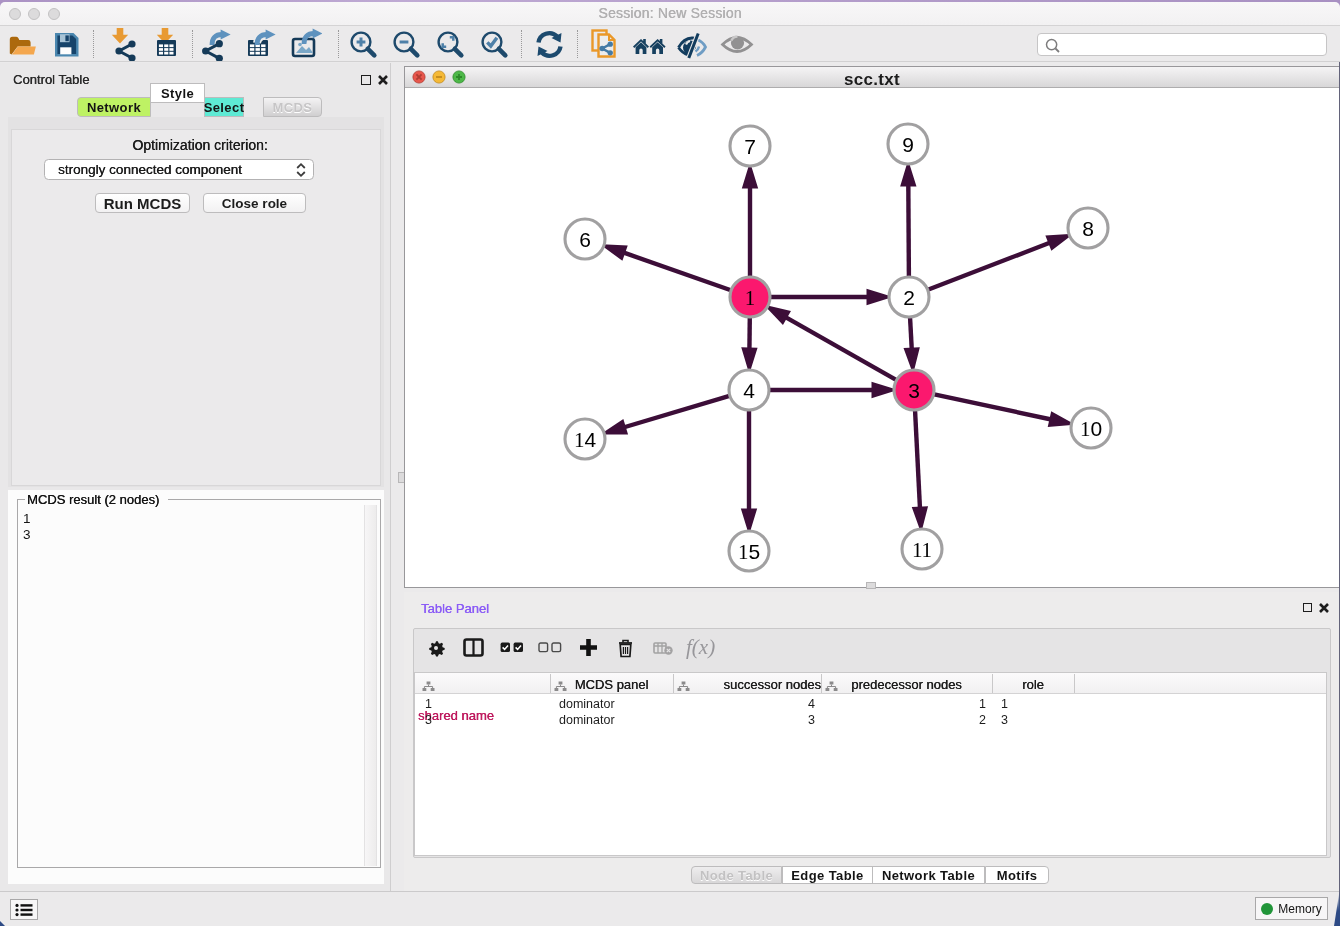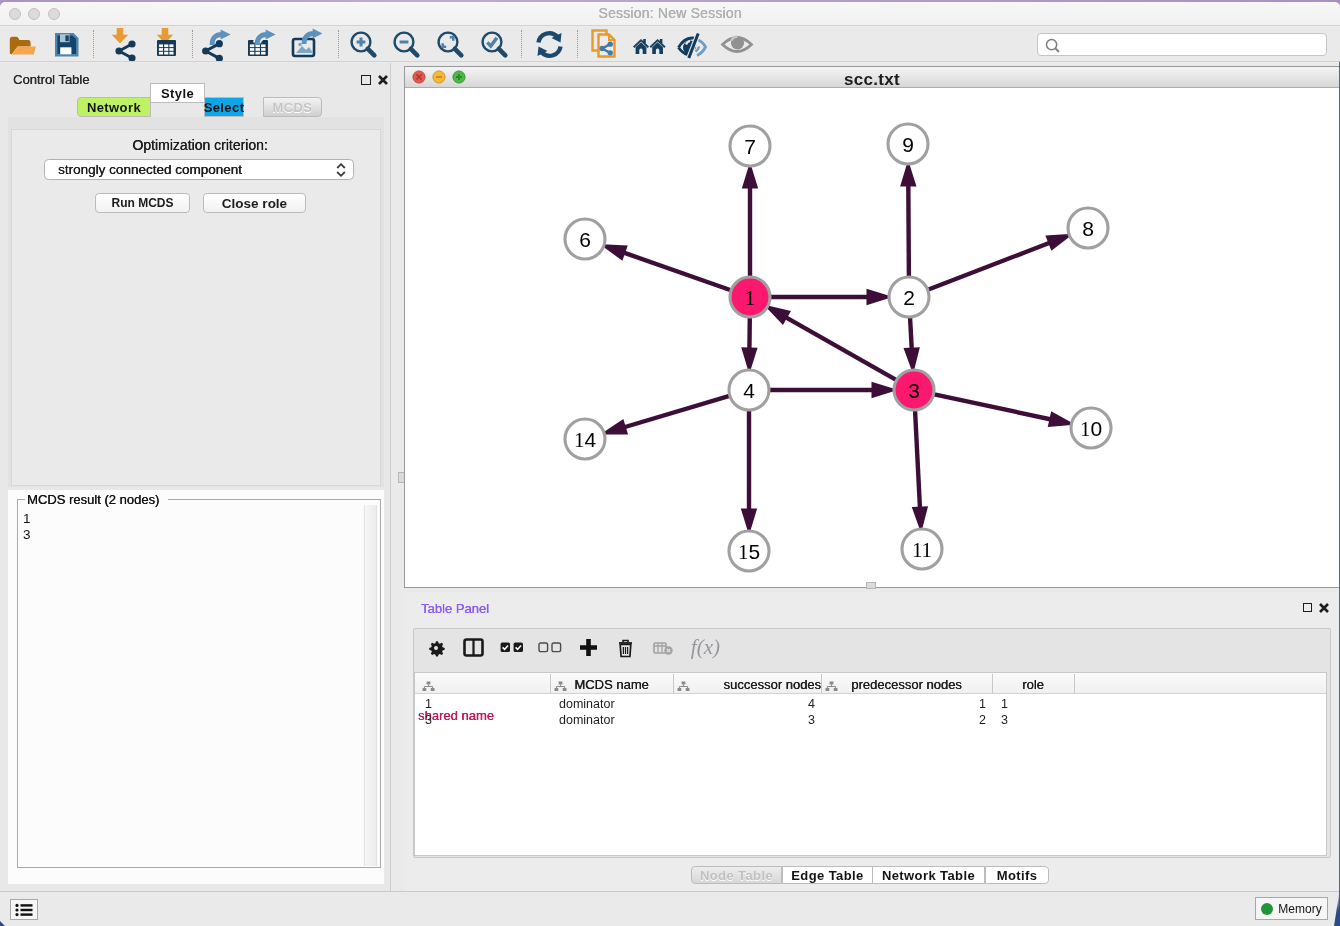--- a/index.html
+++ b/index.html
@@ -186,30 +186,30 @@
     </svg>
   </div>
 <div class="abs" style="left:0;top:63px;width:391px;height:828px;background:#e9e8e9;border-right:1px solid #cfcecf"></div>
 <div class="abs" style="left:13px;top:72px;width:200px;height:15px;font-size:13px;color:#2a2a2a"><span class="t">Control Table</span></div>
 <div class="abs" style="left:361px;top:75px;width:10px;height:10px;border:1.6px solid #1d1d1d"></div>
 <svg class="abs" style="left:376px;top:73px" width="14" height="14" viewBox="0 0 14 14">
     <path d="M3 3 L11 11 M11 3 L3 11" stroke="#1d1d1d" stroke-width="2.6"></path>
   </svg>
 <div class="abs" style="left:78px;top:97px;width:74px;height:20px;border-radius:4px 0 0 4px;background:#bef264;color:#141414;border:1px solid #bdbcbd;margin-left:-1px;font-size:13px;font-weight:bold;letter-spacing:0.4px;display:flex;align-items:center;justify-content:center">Network</div>
 <div class="abs" style="left:151px;top:83px;width:55px;height:20px;background:#fff;color:#141414;border:1px solid #bdbcbd;margin-left:-1px;font-size:13px;font-weight:bold;letter-spacing:0.4px;display:flex;align-items:center;justify-content:center">Style</div>
-<div class="abs" style="left:205px;top:97px;width:40px;height:20px;background:#0ea5e9;color:#141414;border:1px solid #bdbcbd;margin-left:-1px;font-size:13px;font-weight:bold;letter-spacing:0.4px;display:flex;align-items:center;justify-content:center">Select</div>
+<div class="abs" style="left:205px;top:97px;width:40px;height:20px;background:#5eead4;color:#141414;border:1px solid #bdbcbd;margin-left:-1px;font-size:13px;font-weight:bold;letter-spacing:0.4px;display:flex;align-items:center;justify-content:center">Select</div>
 <div class="abs" style="left:264px;top:97px;width:59px;height:20px;border-radius:0 4px 4px 0;background:linear-gradient(#f4f3f4,#d0cfd0);color:#c6c5c6;text-shadow:0 1px 0 #fff;border:1px solid #bdbcbd;margin-left:-1px;font-size:13px;font-weight:bold;letter-spacing:0.4px;display:flex;align-items:center;justify-content:center">MCDS</div>
 <div class="abs" style="left:8px;top:117px;width:376px;height:370px;background:#e3e2e3"></div>
 <div class="abs" style="left:11px;top:129px;width:370px;height:357px;background:#ebeaeb;border:1px solid #d8d7d8"></div>
 <div class="abs" style="left:0px;top:137px;width:400px;height:16px;text-align:center;font-size:14px;color:#1c1c1c"><span class="t">Optimization criterion:</span></div>
-<div class="abs" style="left:44px;top:159px;width:310px;height:21px;background:#fff;border:1px solid #b3b2b3;border-radius:4.5px;font-size:13.5px;color:#1c1c1c;line-height:19px;padding-left:13px"><span class="t">strongly connected component</span><svg width="12" height="16" viewBox="0 0 12 16" style="position:absolute;right:6px;top:2px">
+<div class="abs" style="left:44px;top:159px;width:270px;height:21px;background:#fff;border:1px solid #b3b2b3;border-radius:4.5px;font-size:13.5px;color:#1c1c1c;line-height:19px;padding-left:13px"><span class="t">strongly connected component</span><svg width="12" height="16" viewBox="0 0 12 16" style="position:absolute;right:6px;top:2px">
       <path d="M2.2 6 L6 2.2 L9.8 6" fill="none" stroke="#3c3c3c" stroke-width="1.8"></path>
       <path d="M2.2 10 L6 13.8 L9.8 10" fill="none" stroke="#3c3c3c" stroke-width="1.8"></path>
     </svg></div>
-<div class="abs" style="left:95px;top:193px;width:95px;height:20px;background:linear-gradient(#ffffff,#f2f1f2);border:1px solid #bdbcbd;border-radius:4px;font-size:12px;color:#1c1c1c;font-weight:bold;display:flex;align-items:center;justify-content:center">Run MCDS</div>
+<div class="abs" style="left:95px;top:193px;width:95px;height:20px;background:linear-gradient(#ffffff,#f2f1f2);border:1px solid #bdbcbd;border-radius:4px;font-size:15px;color:#1c1c1c;font-weight:bold;display:flex;align-items:center;justify-content:center">Run MCDS</div>
 <div class="abs" style="left:203px;top:193px;width:103px;height:20px;background:linear-gradient(#ffffff,#f2f1f2);border:1px solid #bdbcbd;border-radius:4px;font-size:13.5px;color:#1c1c1c;font-weight:bold;display:flex;align-items:center;justify-content:center">Close role</div>
 <div class="abs" style="left:8px;top:490px;width:376px;height:394px;background:#fcfcfc"></div>
 <div class="abs" style="left:17px;top:499px;width:364px;height:369px;border:1px solid #a9a8a9"></div>
 <div class="abs" style="left:25px;top:492px;width:143px;height:14px;background:#fcfcfc;font-size:13px;color:#141414;padding-left:2px"><span class="t">MCDS result (2 nodes)</span></div>
 <div class="abs" style="left:23px;top:511px;width:40px;height:16px;font-size:13.5px;color:#141414">1</div>
 <div class="abs" style="left:23px;top:527px;width:40px;height:16px;font-size:13.5px;color:#141414">3</div>
 <div class="abs" style="left:364px;top:505px;width:13px;height:361px;background:linear-gradient(90deg,#f7f6f7,#edecec);border-left:1px solid #e3e2e3;border-right:1px solid #e3e2e3"></div>
 <div class="abs" style="left:398px;top:472px;width:8px;height:11px;background:#dcdbdc;border:1px solid #b8b7b8"></div>
 <div class="abs" style="left:404px;top:66px;width:936px;height:522px;background:#fff;border:1px solid #98979a;border-right:none"></div>
 <div class="abs" style="left:405px;top:67px;width:935px;height:21px;background:linear-gradient(#f5f4f5,#d8d7d8);border-bottom:1px solid #aeadae"></div>
@@ -340,40 +340,40 @@
     </svg>
   </div>
 <div class="abs" style="left:646px;top:634px;width:34px;height:27px;display:flex;align-items:center;justify-content:center">
     <svg width="20" height="14" viewBox="0 0 20 14">
       <rect x="1" y="2" width="12" height="10" rx="1" fill="none" stroke="#a3a2a3" stroke-width="1.6"></rect>
       <path d="M1 5 h12 M5 2 v10 M9 2 v10" stroke="#a3a2a3" stroke-width="1.3"></path>
       <circle cx="15.5" cy="9.5" r="4.2" fill="#a3a2a3"></circle>
       <path d="M13.8 7.8 l3.4 3.4 m0-3.4 l-3.4 3.4" stroke="#e5e4e5" stroke-width="1.2"></path>
     </svg>
   </div>
-<div class="abs" style="left:686px;top:634px;width:34px;height:27px;display:flex;align-items:center;justify-content:flex-end">
+<div class="abs" style="left:686px;top:634px;width:34px;height:27px;display:flex;align-items:center;justify-content:flex-start">
     <span style="font-family:'Liberation Serif',serif;font-style:italic;font-size:21px;color:#97969a">f(x)</span>
   </div>
 <div class="abs" style="left:414px;top:672px;width:913px;height:184px;background:#fff;border:1px solid #c9c8c9"></div>
 <div class="abs" style="left:415px;top:673px;width:911px;height:21px;background:linear-gradient(#fbfafb,#f1f0f1);border-bottom:1px solid #d4d3d4"></div>
 <div class="abs" style="left:422px;top:678px;width:14px;height:12px"><svg width="13" height="11" viewBox="0 0 13 11">
       <rect x="4.6" y="0.5" width="3.8" height="3" fill="#8b8a8b"></rect>
       <rect x="0.5" y="7" width="3.8" height="3" fill="#8b8a8b"></rect>
       <rect x="8.7" y="7" width="3.8" height="3" fill="#8b8a8b"></rect>
       <path d="M6.5 3.5 v2 M2.4 7 v-1.5 h8.2 V7" fill="none" stroke="#8b8a8b" stroke-width="1"></path>
     </svg></div>
 <div class="abs" style="left:418px;top:708px;width:132px;height:14px;font-size:13px;color:#be185d"><span class="t">shared name</span></div>
 <div class="abs" style="left:550px;top:674px;width:0;height:19px;border-left:1px solid #c9c8c9"></div>
 <div class="abs" style="left:554px;top:678px;width:14px;height:12px"><svg width="13" height="11" viewBox="0 0 13 11">
       <rect x="4.6" y="0.5" width="3.8" height="3" fill="#8b8a8b"></rect>
       <rect x="0.5" y="7" width="3.8" height="3" fill="#8b8a8b"></rect>
       <rect x="8.7" y="7" width="3.8" height="3" fill="#8b8a8b"></rect>
       <path d="M6.5 3.5 v2 M2.4 7 v-1.5 h8.2 V7" fill="none" stroke="#8b8a8b" stroke-width="1"></path>
     </svg></div>
-<div class="abs" style="left:550px;top:677px;width:123px;height:14px;text-align:center;font-size:13px;color:#1d1d1d"><span class="t">MCDS name</span></div>
+<div class="abs" style="left:550px;top:677px;width:123px;height:14px;text-align:center;font-size:13px;color:#1d1d1d"><span class="t">MCDS panel</span></div>
 <div class="abs" style="left:673px;top:674px;width:0;height:19px;border-left:1px solid #c9c8c9"></div>
 <div class="abs" style="left:677px;top:678px;width:14px;height:12px"><svg width="13" height="11" viewBox="0 0 13 11">
       <rect x="4.6" y="0.5" width="3.8" height="3" fill="#8b8a8b"></rect>
       <rect x="0.5" y="7" width="3.8" height="3" fill="#8b8a8b"></rect>
       <rect x="8.7" y="7" width="3.8" height="3" fill="#8b8a8b"></rect>
       <path d="M6.5 3.5 v2 M2.4 7 v-1.5 h8.2 V7" fill="none" stroke="#8b8a8b" stroke-width="1"></path>
     </svg></div>
 <div class="abs" style="left:673px;top:677px;width:148px;height:14px;text-align:right;font-size:13px;color:#1d1d1d"><span class="t">successor nodes</span></div>
 <div class="abs" style="left:821px;top:674px;width:0;height:19px;border-left:1px solid #c9c8c9"></div>
 <div class="abs" style="left:825px;top:678px;width:14px;height:12px"><svg width="13" height="11" viewBox="0 0 13 11">

